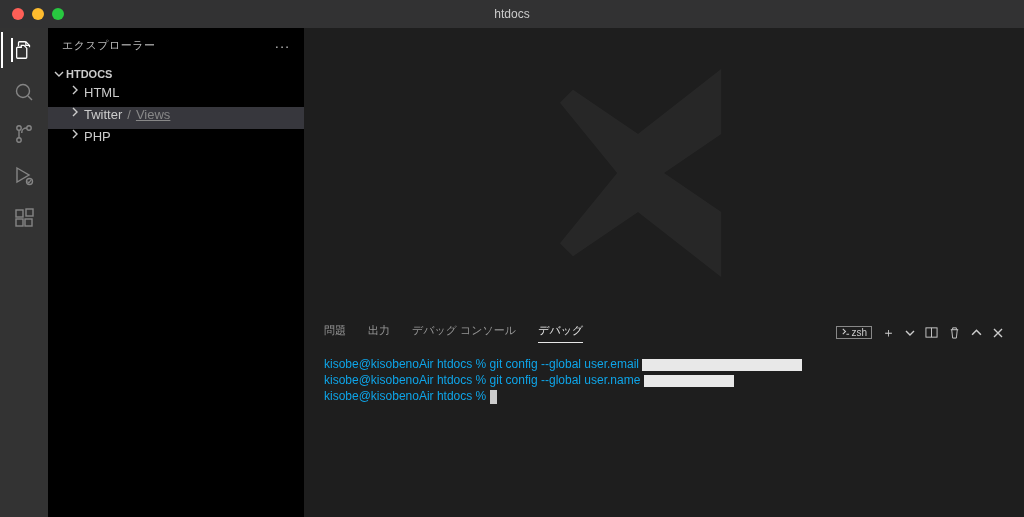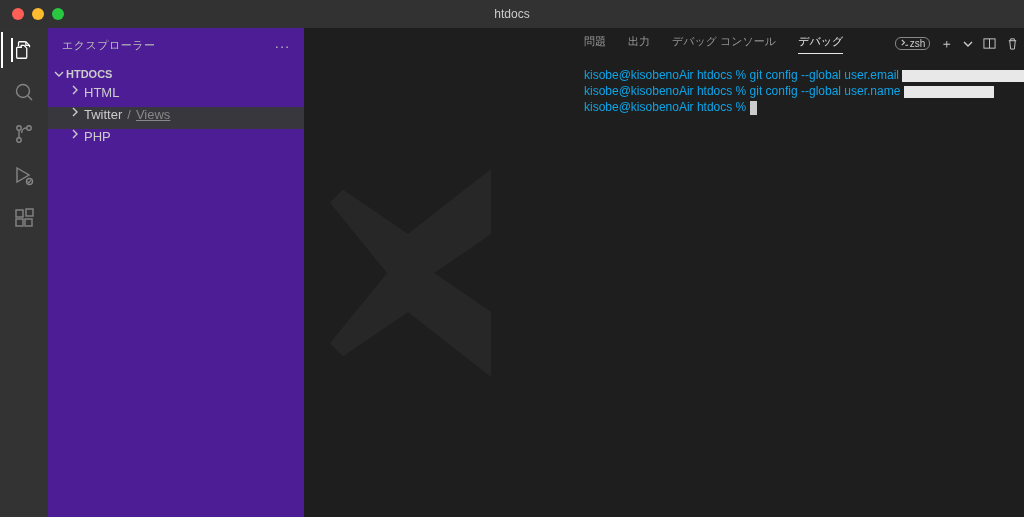--- a/index.html
+++ b/index.html
@@ -8,40 +8,40 @@
   .traffic{display:flex;gap:8px;padding-left:12px}
   .tl{width:12px;height:12px;border-radius:50%}
   .tl.r{background:#ff5f57}.tl.y{background:#febc2e}.tl.g{background:#28c840}
   .title{position:absolute;left:50%;transform:translateX(-50%);font-size:12px;color:#ccc}
   .body{display:flex;flex:1;min-height:0}
   .activity{width:48px;background:#333333;display:flex;flex-direction:column;align-items:center;padding-top:10px;gap:18px;flex-shrink:0}
   .act-ico{width:24px;height:24px;display:flex;align-items:center;justify-content:center;color:#858585;cursor:pointer}
   .act-ico.active{color:#fff;border-left:2px solid #fff;margin-left:-2px;padding-left:0}
   .activity .act-ico.active{position:relative}
   .activity .act-ico.active::before{content:"";position:absolute;left:-12px;top:-6px;width:2px;height:36px;background:#fff}
-  .sidebar{width:256px;background:#4c1d95;display:flex;flex-direction:column;flex-shrink:0}
+  .sidebar{width:256px;background:#000000;display:flex;flex-direction:column;flex-shrink:0}
   .sb-head{height:35px;display:flex;align-items:center;justify-content:space-between;padding:0 14px;font-size:11px;color:#bbb;letter-spacing:.5px}
   .dots{color:#bbb;font-size:14px;cursor:pointer}
   .root{height:22px;display:flex;align-items:center;padding-left:6px;font-size:11px;font-weight:bold;color:#ccc;cursor:pointer}
   .tree{padding-top:0}
   .item{height:22px;display:flex;padding-left:22px;font-size:13px;color:#ccc;cursor:pointer;gap:4px}
   .item.sel{background:#37373d}
   .item .chev{width:10px;display:inline-block;color:#ccc}
   .item .sub{color:#888;margin-left:1px}
   .item .sub.und{text-decoration:underline}
-  .main{flex:1;display:flex;flex-direction:row;min-width:0;background:#1e1e1e}
+  .main{flex:1;display:flex;flex-direction:column;min-width:0;background:#1e1e1e}
   .editor{flex:1;display:flex;align-items:center;justify-content:center;position:relative}
   .watermark{width:260px;height:260px;opacity:.04}
   .panel{height:200px;background:#1e1e1e;border-top:1px solid #1e1e1e}
   .tabs{height:30px;display:flex;align-items:center;padding:0 20px;gap:22px;font-size:11px;color:#969696;border-bottom:1px solid #1e1e1e}
   .tabs .tab{cursor:pointer;padding-bottom:4px}
   .tabs .tab.active{color:#e7e7e7;border-bottom:1px solid #e7e7e7}
   .tabs .spacer{flex:1}
   .tabs .ctl{display:flex;align-items:center;gap:10px;color:#ccc}
-  .tabs .ctl .sh{border:1px solid #888;border-radius:6px;padding:0 4px;font-size:10px;display:flex;align-items:flex-start;gap:1px}
+  .tabs .ctl .sh{border:1px solid #888;border-radius:0;padding:0 4px;font-size:10px;display:flex;align-items:flex-start;gap:1px}
   .tabs .ctl span.ic{cursor:pointer;font-size:13px}
   .term{padding:8px 20px;font-family:Menlo,Consolas,monospace;font-size:12px;color:#0ea5e9;line-height:1.35;white-space:pre}
   .term .redact{display:inline-block;background:#e8e8e8;height:12px;vertical-align:middle}
   .cursor{display:inline-block;width:7px;height:14px;background:#ccc;vertical-align:middle}
   svg{display:block}
 </style>
 </head>
 <body>
 
 <div class="titlebar">

